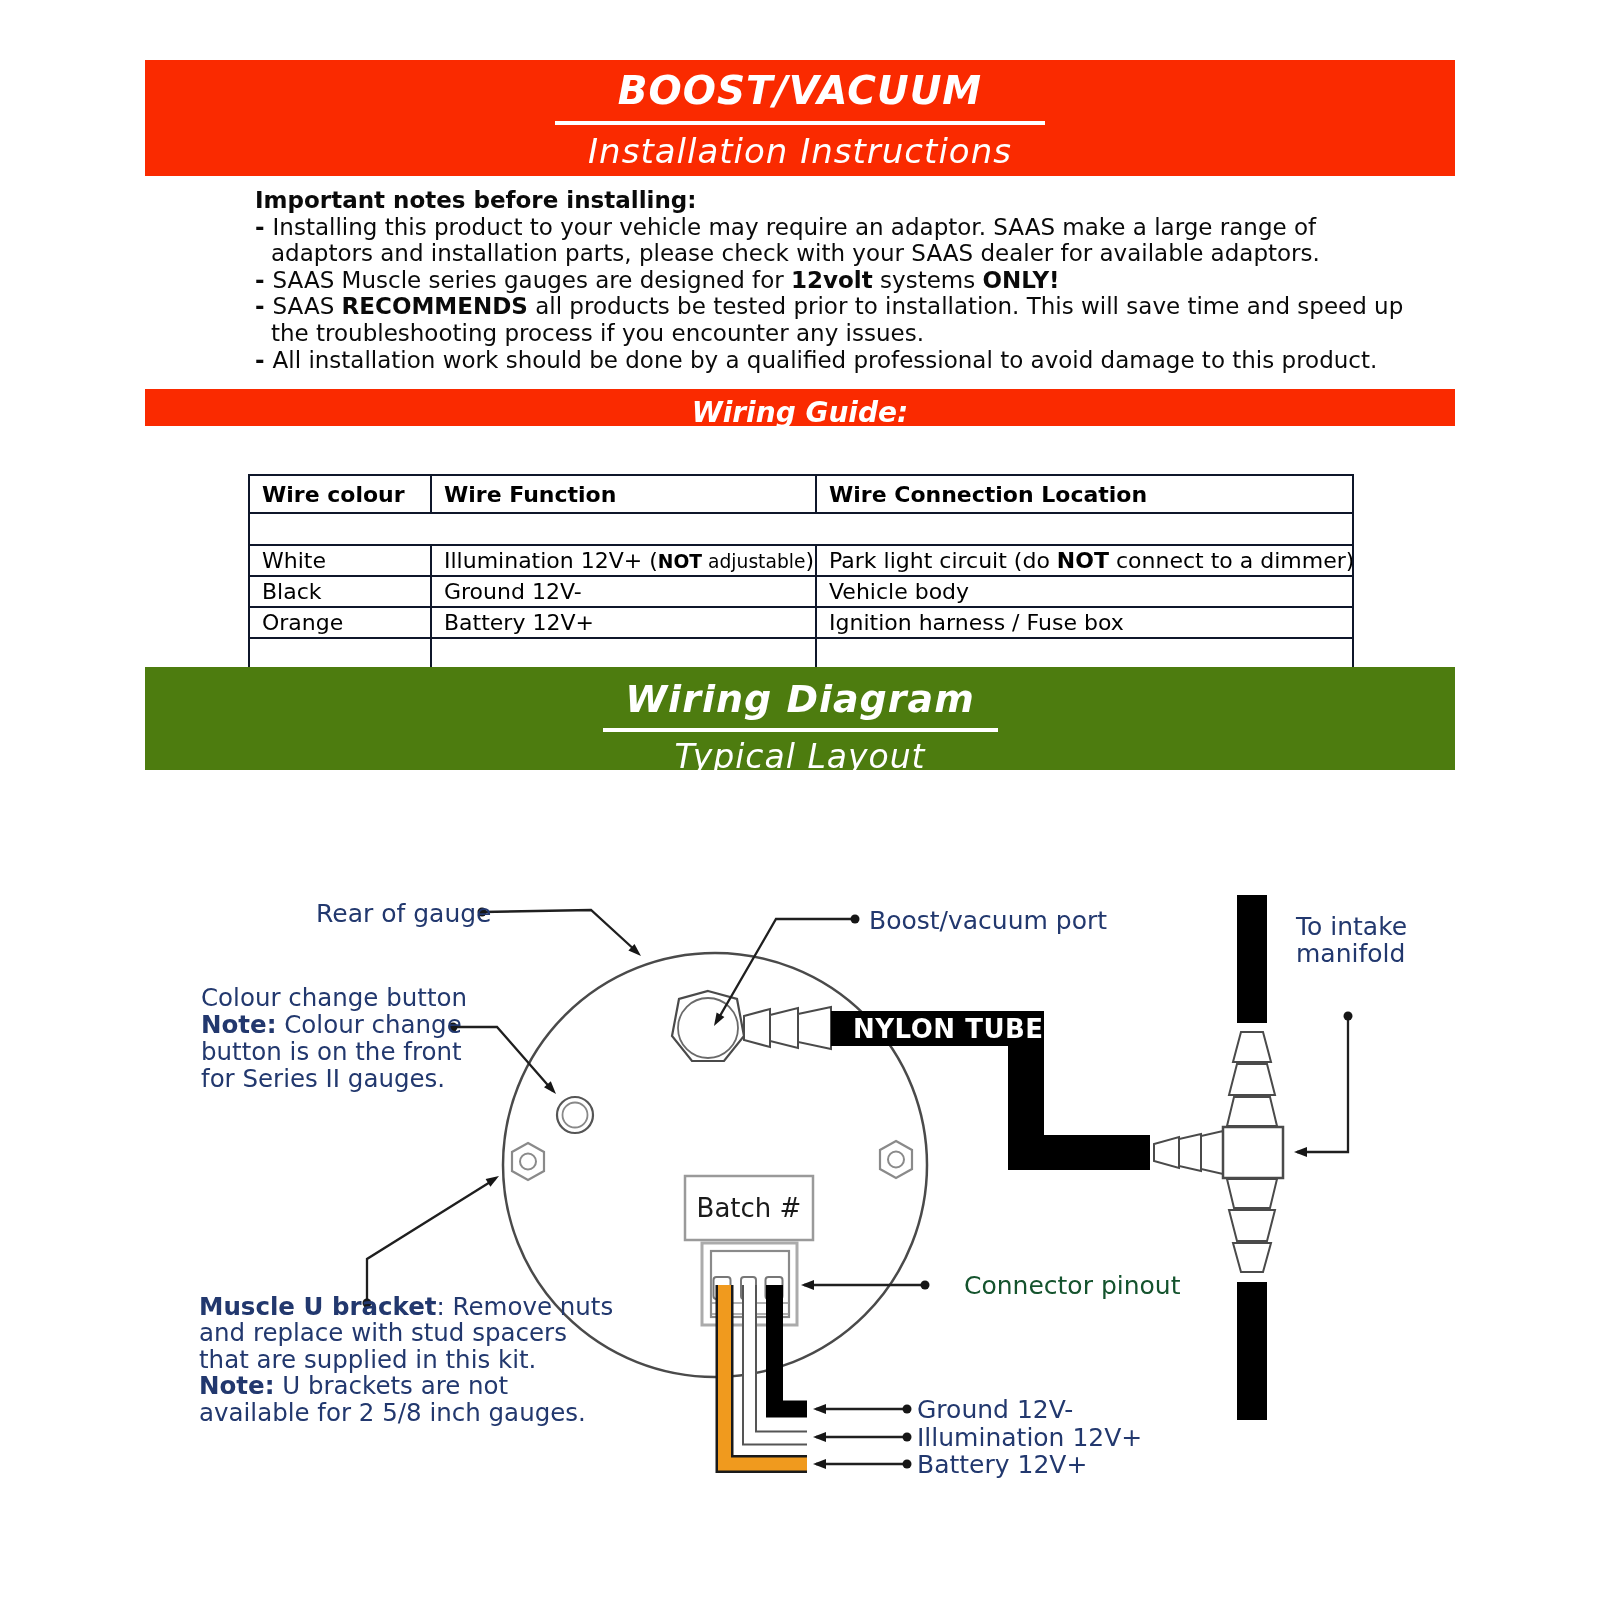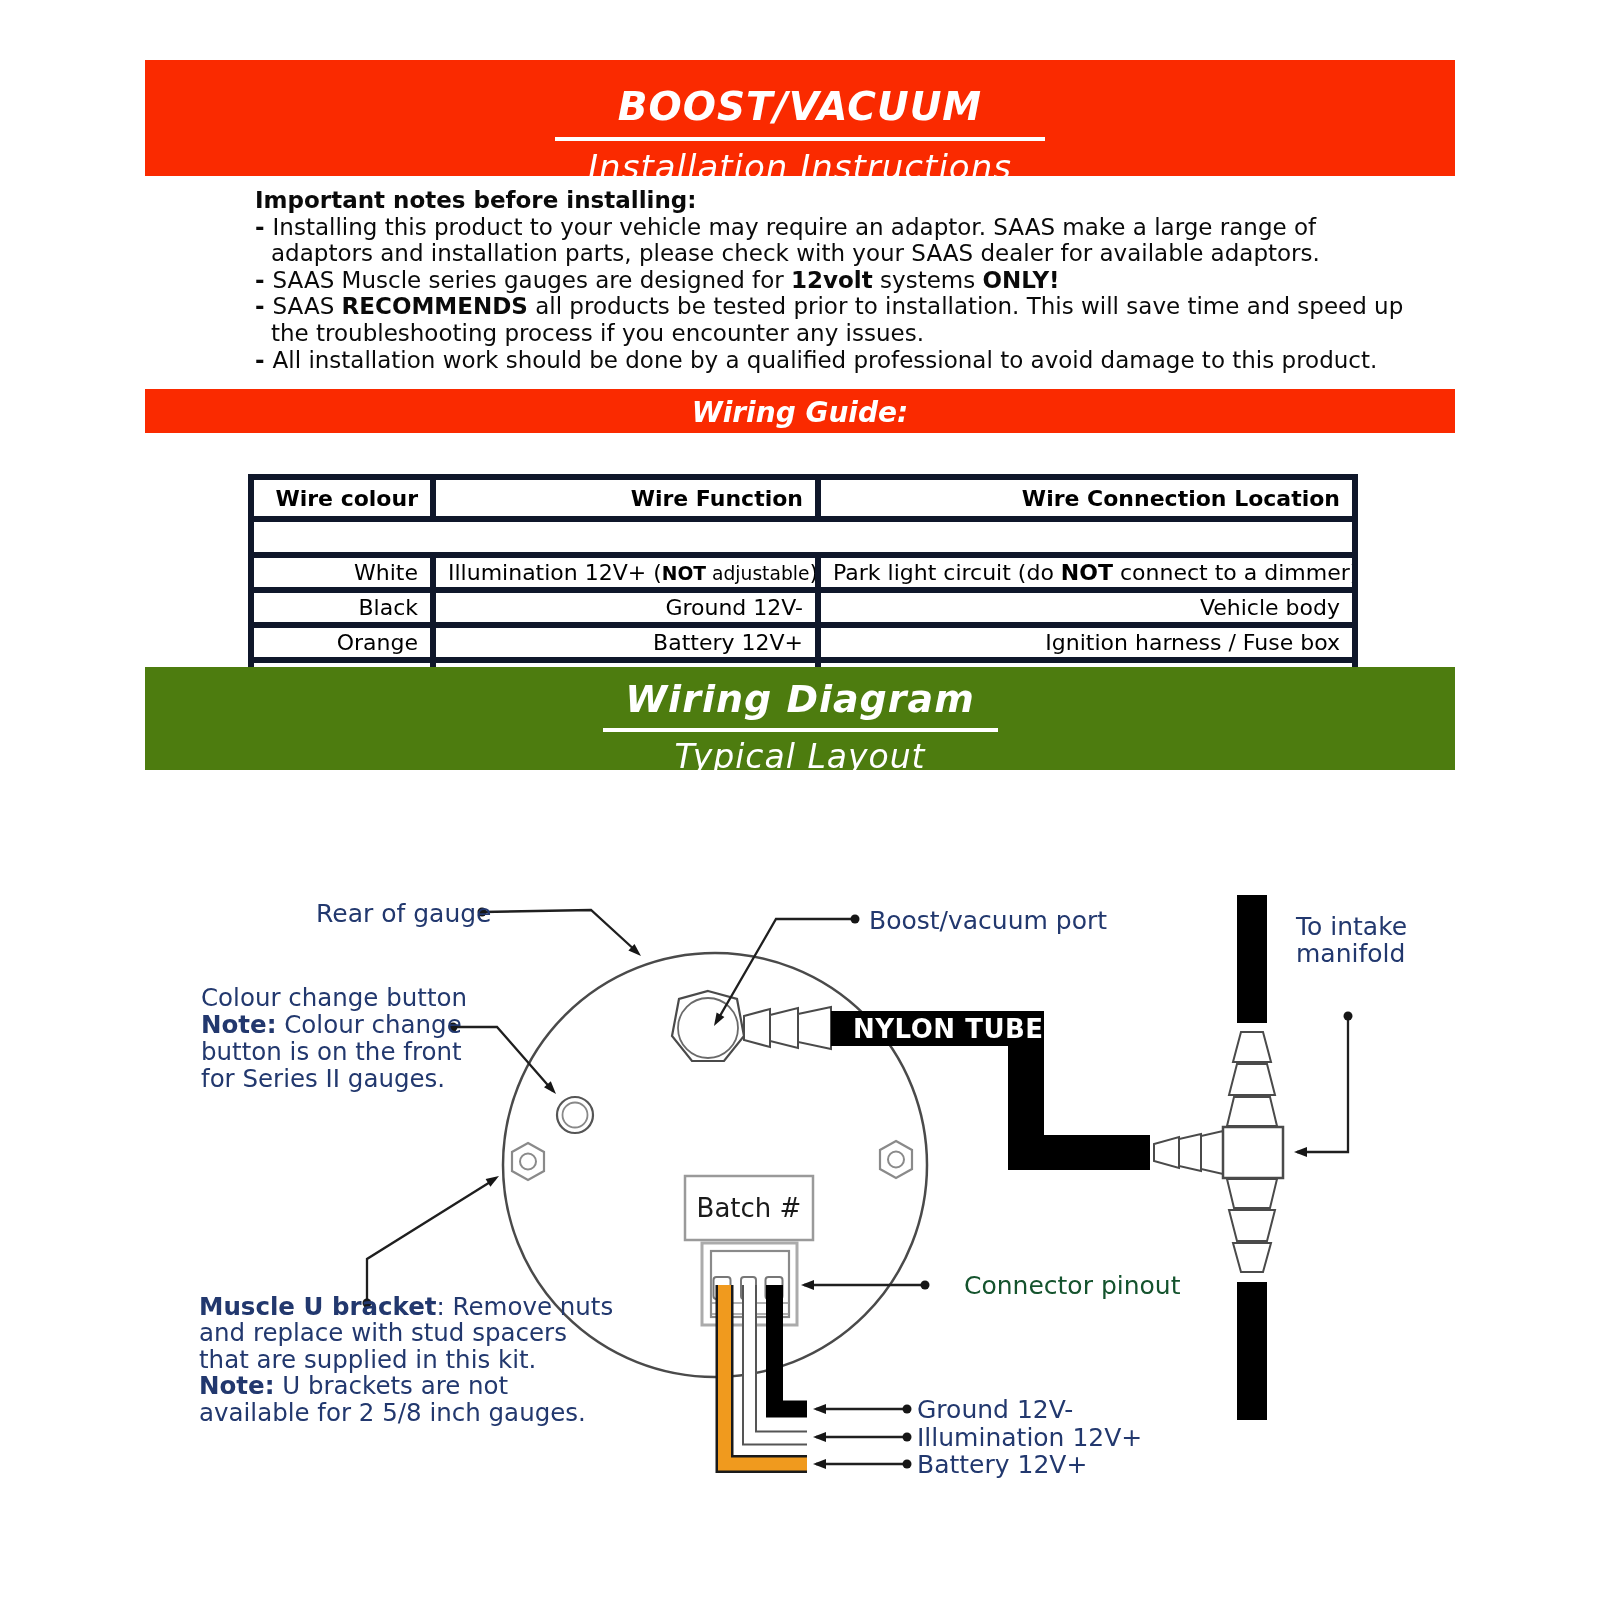--- a/index.html
+++ b/index.html
@@ -1,29 +1,29 @@
 <!DOCTYPE html>
 <html><head>
 <meta charset="utf-8">
 <style>
   html,body{margin:0;padding:0;background:#fff;}
   .page{position:relative;width:1600px;height:1600px;background:#fff;overflow:hidden;
         font-family:"DejaVu Sans","Liberation Sans",sans-serif;color:#0a0a0a;}
   .banner{position:absolute;left:145px;width:1310px;background:#fa2a00;color:#fff;text-align:center;}
   .banner1{top:60px;height:116px;}
-  .banner1 .title{font-size:39px;font-weight:bold;font-style:italic;padding-top:24px;letter-spacing:1px;}
+  .banner1 .title{font-size:39px;font-weight:bold;font-style:italic;padding-top:8px;letter-spacing:1px;}
   .banner1 .rule{width:490px;height:4px;background:#fff;margin:8px auto 6px;}
   .banner1 .subtitle{font-size:34px;font-style:italic;letter-spacing:1px;}
   .notes{position:absolute;left:255px;top:187px;width:1150px;font-size:23px;line-height:26.6px;}
   .notes .heading{font-weight:bold;}
   .notes .item{padding-left:16px;text-indent:-16px;}
-  .banner2{top:389px;height:44px;line-height:47px;font-size:28px;font-weight:bold;font-style:italic;}
+  .banner2{top:389px;height:37px;line-height:47px;font-size:28px;font-weight:bold;font-style:italic;}
   table.wire{position:absolute;left:248px;top:474px;width:1104px;border-collapse:collapse;
              font-size:22px;color:#000;table-layout:fixed;}
-  table.wire th,table.wire td{border:6px solid #0f172a;padding:2px 12px;text-align:right;
+  table.wire th,table.wire td{border:2px solid #0f172a;padding:2px 12px;text-align:left;
              white-space:nowrap;overflow:hidden;font-weight:normal;}
   table.wire th{font-weight:bold;height:32px;}
   table.wire td{height:24px;}
   table.wire tr.spacer1 td{height:26px;}
   table.wire tr.spacer2 td{height:24px;}
   .banner3{top:667px;height:103px;}
   .banner3 .title{font-size:38px;font-weight:bold;font-style:italic;padding-top:10px;letter-spacing:1px;}
   .banner3 .rule{width:395px;height:4px;background:#fff;margin:7px auto 5px;}
   .banner3 .subtitle{font-size:33px;font-style:italic;letter-spacing:1px;}
   svg.diagram{position:absolute;left:0;top:0;pointer-events:none;}

